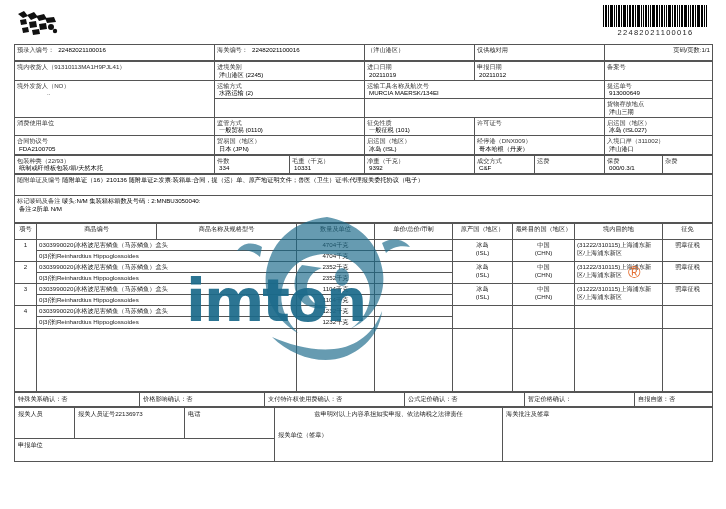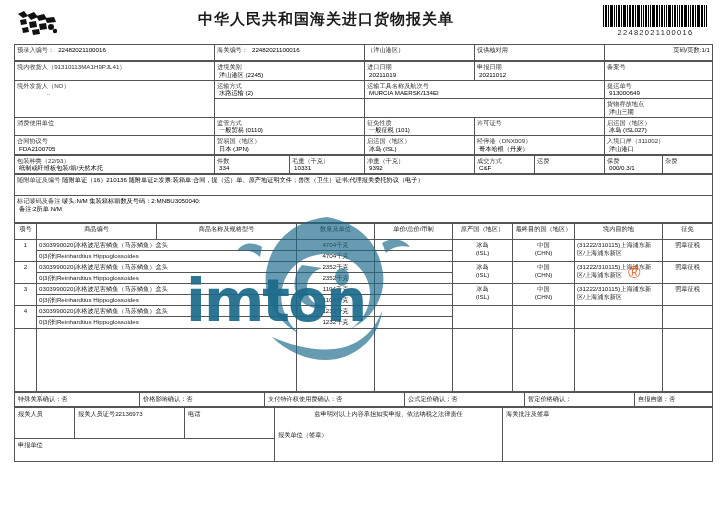--- a/index.html
+++ b/index.html
@@ -102,21 +102,20 @@
           <path d="M6 12 L12 11 L13 16 L7 17 Z"></path>
           <path d="M15 14 L22 13 L23 19 L16 20 Z"></path>
           <path d="M25 16 L32 15 L33 21 L26 22 Z"></path>
           <path d="M8 20 L14 19 L15 24 L9 25 Z"></path>
           <path d="M18 22 L25 21 L26 26 L19 27 Z"></path>
           <circle cx="37" cy="19" r="3"></circle>
           <circle cx="41" cy="23" r="2.2"></circle>
         </g>
       </svg>
     </div>
-    <div class="title">中华人民共和国海关进口货物报关单</div>
     <div class="barcode">
       <div class="bars">
         <i style="width:1px"></i>
           <i style="width:2px"></i>
           <i style="width:1px"></i>
           <i style="width:3px"></i>
         <i style="width:1px"></i>
           <i style="width:1px"></i>
           <i style="width:2px"></i>
           <i style="width:1px"></i>

